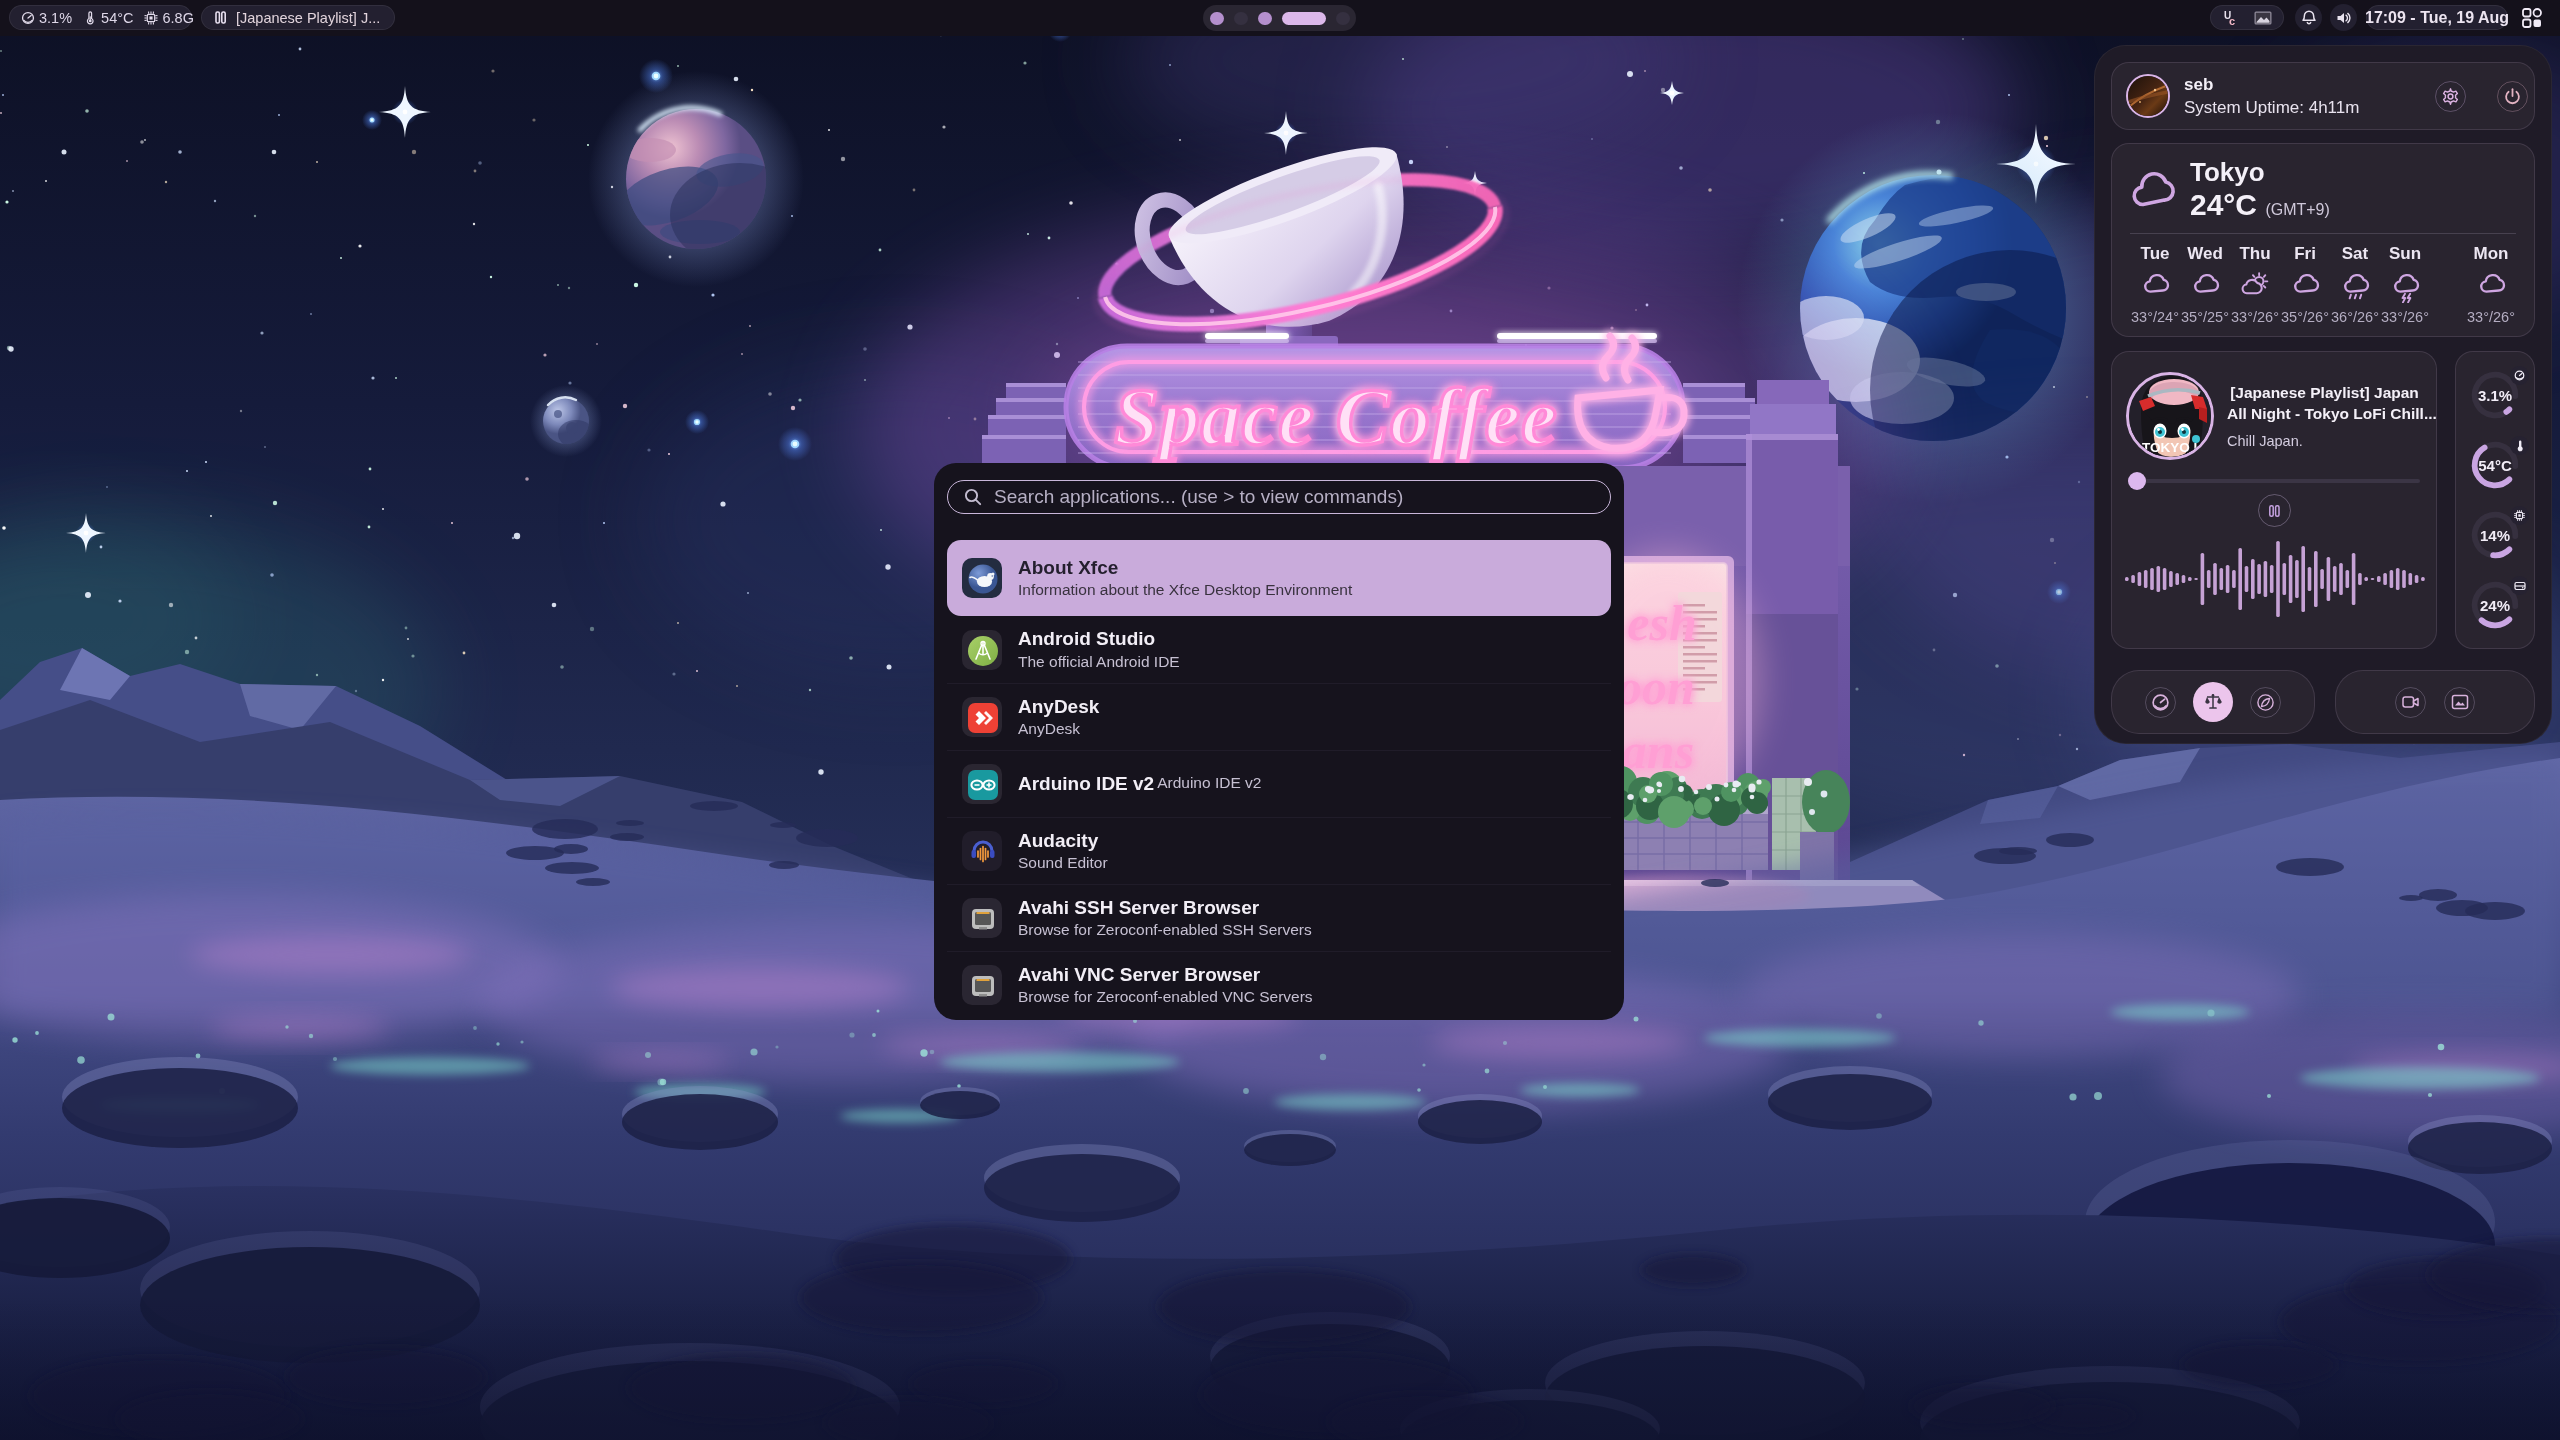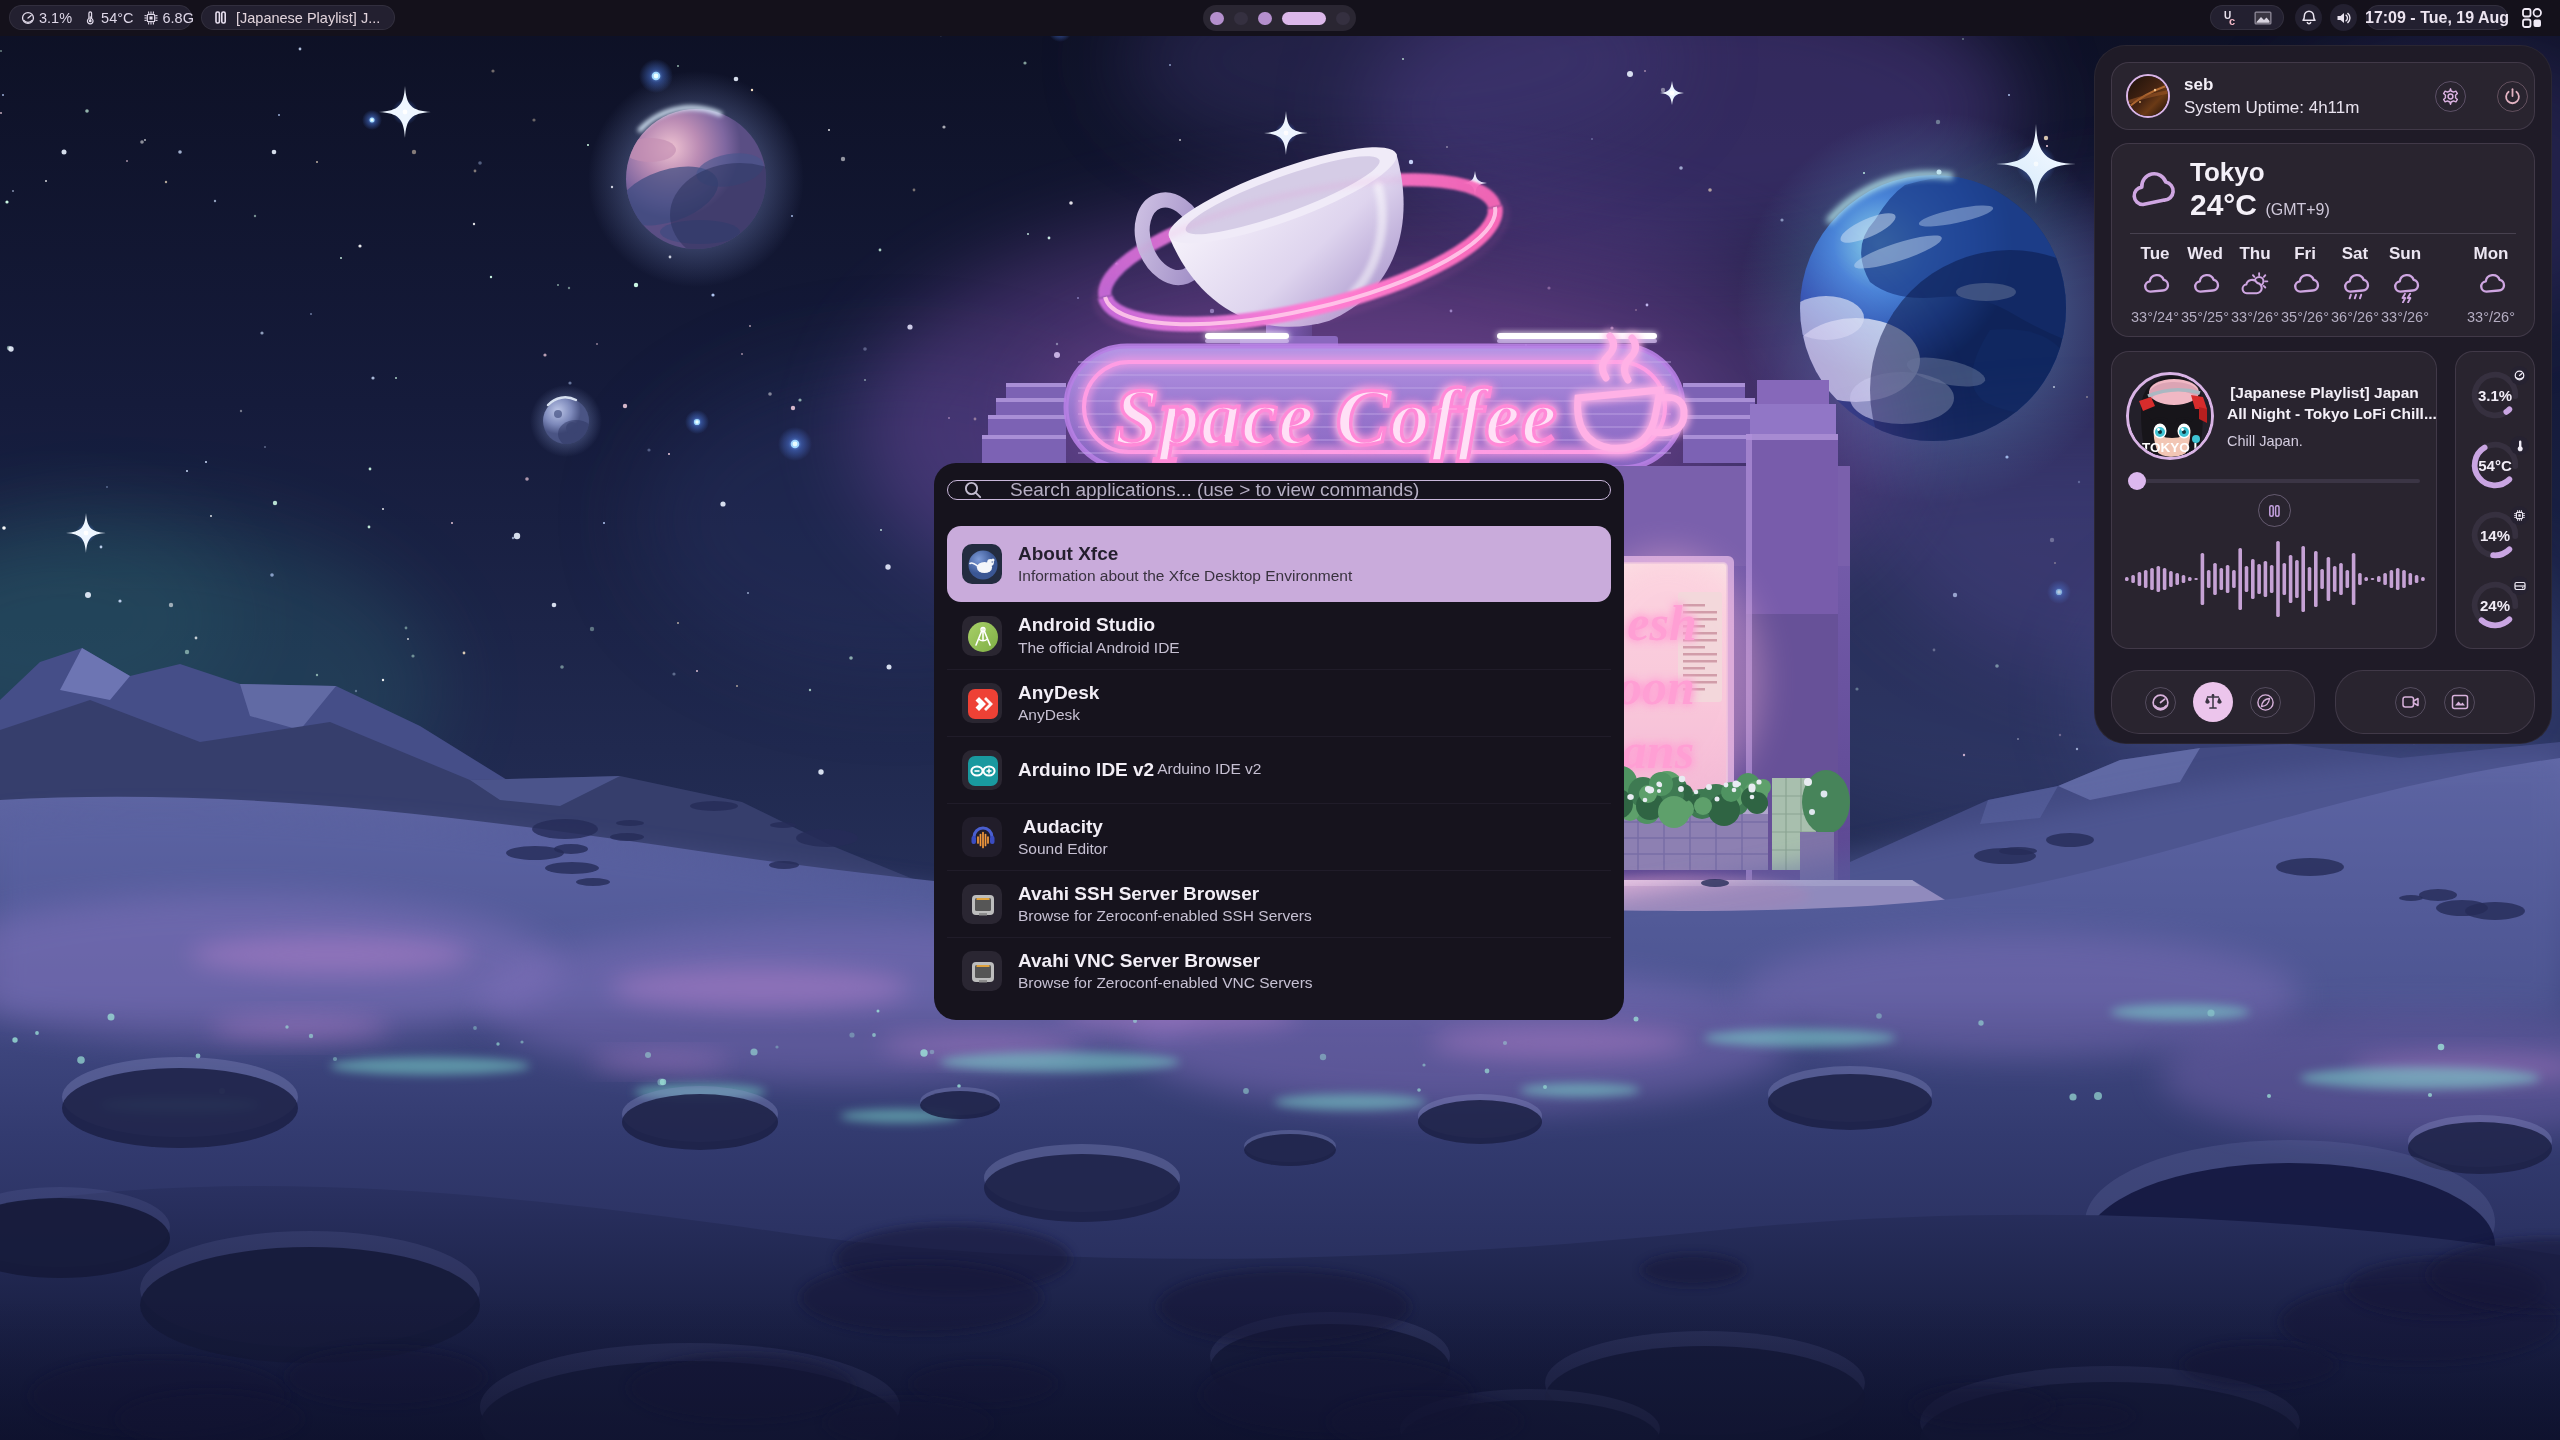--- a/index.html
+++ b/index.html
@@ -962,21 +962,21 @@
   </div>
   <div class="abs" style="left:2520px;top:6px;"><svg width="24" height="24" viewBox="0 0 24 24" style="">
         <rect x="3" y="3" width="7.5" height="7.5" rx="2" fill="none" stroke="#f0eaf6" stroke-width="1.8"></rect>
         <rect x="13.5" y="3" width="7.5" height="7.5" rx="3.75" fill="none" stroke="#f0eaf6" stroke-width="1.8"></rect>
         <rect x="3" y="13.5" width="7.5" height="7.5" rx="2" fill="none" stroke="#f0eaf6" stroke-width="1.8"></rect>
         <rect x="13.5" y="13.5" width="7.5" height="7.5" rx="2" fill="#f0eaf6"></rect>
       </svg></div>
 </div>
 
 <div class="abs" style="left:934px;top:463px;width:690px;height:557px;background:#16131d;border-radius:22px;padding:17px 13px 0 13px;">
-  <div style="height:20px;border:1.6px solid #c9b6da;border-radius:17px;display:flex;align-items:center;padding:0 14px;gap:26px;">
+  <div style="height:34px;border:1.6px solid #c9b6da;border-radius:17px;display:flex;align-items:center;padding:0 14px;gap:10px;">
     <svg width="22" height="22" viewBox="0 0 22 22" style="">
         <circle cx="9.5" cy="9.5" r="5.6" fill="none" stroke="#c2bbcf" stroke-width="1.9"></circle>
         <line x1="13.6" y1="13.6" x2="18.2" y2="18.2" stroke="#c2bbcf" stroke-width="1.9" stroke-linecap="round"></line>
       </svg>
     <span style="font-size:19px;color:#b6afc4;">Search applications... (use &gt; to view commands)</span>
   </div>
   <div style="margin-top:26px;">
     <div style="height:76px;display:flex;align-items:center;gap:16px;padding:0 15px;background:#c9abdb;border-radius:14px;">
 <div style="width:40px;height:40px;border-radius:10px;background:#232c40;display:flex;align-items:center;justify-content:center;flex:0 0 40px;">
           <svg width="32" height="32" viewBox="0 0 32 32" style="">
@@ -1042,21 +1042,21 @@
             <line x1="8.5" y1="17" x2="13.5" y2="17" stroke="#fff" stroke-width="1.6"></line>
             <line x1="20.5" y1="17" x2="25.5" y2="17" stroke="#fff" stroke-width="1.6"></line>
             <line x1="23" y1="14.5" x2="23" y2="19.5" stroke="#fff" stroke-width="1.6"></line>
           </svg>
         </div>
 <div style="display:flex;flex-direction:row;gap:3px;min-width:0;justify-content:flex-end;">
 <div style="font-size:19px;font-weight:bold;color:#f2eef6;line-height:1.1;">Arduino IDE v2</div>
 <div style="font-size:15.5px;color:#c6c0d2;line-height:1.1;">Arduino IDE v2</div>
 </div>
       </div>
-      <div style="height:67px;display:flex;align-items:center;gap:16px;padding:0 15px;border-top:1px solid #201c29;text-align:center;">
+      <div style="height:67px;display:flex;align-items:center;gap:16px;padding:0 15px;border-top:1px solid #201c29;">
 <div style="width:40px;height:40px;border-radius:10px;background:#211d2a;display:flex;align-items:center;justify-content:center;flex:0 0 40px;">
           <svg width="32" height="32" viewBox="0 0 32 32" style="">
             <path d="M8,16 a9,9 0 0,1 18,0" fill="none" stroke="#4a5fd0" stroke-width="3"></path>
             <rect x="5.5" y="15" width="4.5" height="8" rx="2" fill="#3a4cc0"></rect>
             <rect x="24" y="15" width="4.5" height="8" rx="2" fill="#3a4cc0"></rect>
             <g stroke="#f49a3c" stroke-width="1.7" stroke-linecap="round">
               <line x1="12" y1="16" x2="12" y2="22"></line>
               <line x1="14.5" y1="13.5" x2="14.5" y2="24.5"></line>
               <line x1="17" y1="11.5" x2="17" y2="26.5"></line>
               <line x1="19.5" y1="13.5" x2="19.5" y2="24.5"></line>

